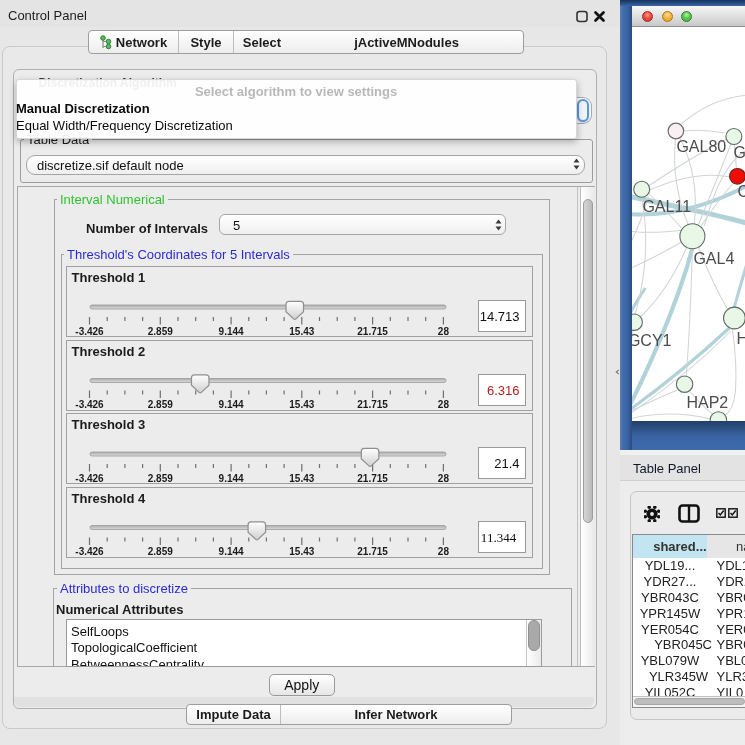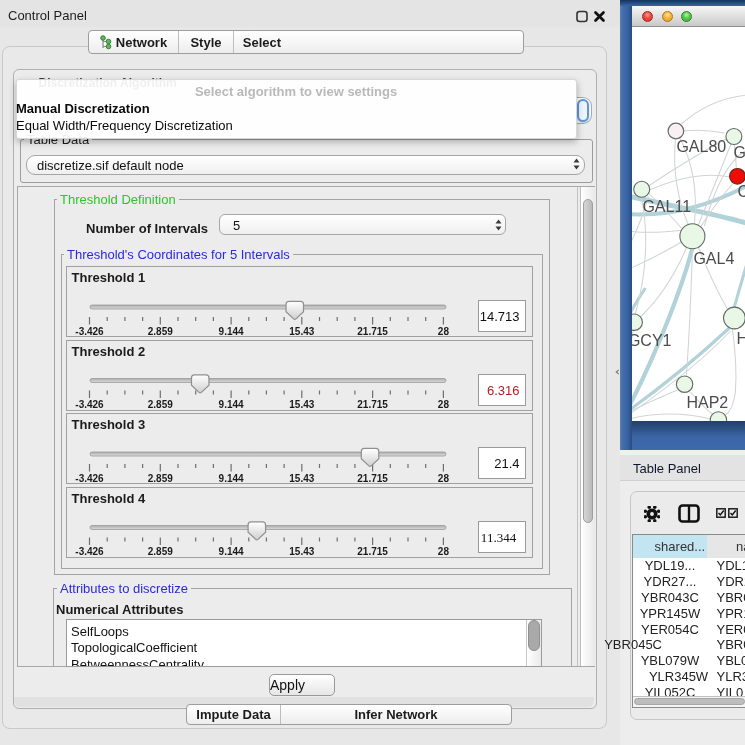--- a/index.html
+++ b/index.html
@@ -18,38 +18,39 @@
 <div style="width:90px;display:flex;align-items:center;justify-content:center;border-right:1px solid #bdbdbd;box-sizing:border-box;">
 <svg width="12" height="17" viewBox="0 0 12 17" style="margin-right:4px;">
         <path d="M3 4 L3 14 M3 7.5 L8.5 7.5 M3 12.5 L8.5 12.5" stroke="#8a8a8a" stroke-width="1.2" fill="none"></path>
         <circle cx="3" cy="4" r="2.3" fill="#5cb85c" stroke="#2c7a2c" stroke-width="0.9"></circle>
         <circle cx="8.5" cy="7.5" r="2.3" fill="#5cb85c" stroke="#2c7a2c" stroke-width="0.9"></circle>
         <circle cx="8.5" cy="12.5" r="2.3" fill="#5cb85c" stroke="#2c7a2c" stroke-width="0.9"></circle>
       </svg>
 Network</div>
 <div style="width:55px;display:flex;align-items:center;justify-content:center;border-right:1px solid #bdbdbd;box-sizing:border-box;">Style</div>
 <div style="width:56px;display:flex;align-items:center;justify-content:center;box-sizing:border-box;">Select</div>
+<div style="flex:1;display:flex;align-items:center;justify-content:center;">jActiveMNodules</div>
 </div>
 <div class="abs" style="left:38.5px;top:76px;font-size:12px;font-weight:bold;color:#3c3c3c;">Discretization Algorithm</div>
 <div class="abs" style="left:575px;top:97px;width:17px;height:27px;background:#fdfdfd;border:1px solid #a9a9a9;border-left:none;border-radius:0 9px 9px 0;box-sizing:border-box;"></div>
 <div class="abs" style="left:576.5px;top:99px;width:12px;height:23px;border:2px solid #5e97d8;border-radius:6.5px;background:#eef4fb;box-sizing:border-box;box-shadow:0 1px 2px rgba(90,140,200,0.5);"></div>
 <div class="abs" style="left:20px;top:139px;width:571px;height:42px;border:1px solid #9c9c9c;border-radius:3px;"></div>
 <div class="gl" style="left:24px;top:133px;color:#1b1b1b;">Table Data</div>
 <div class="abs" style="left:26px;top:154.5px;width:559px;height:20px;border:1px solid #a6a6a6;border-radius:9px;background:linear-gradient(#ffffff,#efefef);box-sizing:border-box;"></div>
 <div class="abs" style="left:37px;top:158px;font-size:13px;color:#111;">discretize.sif default node</div>
 <svg class="abs" style="left:572px;top:158px;" width="9" height="12" viewBox="0 0 9 12">
 <path d="M4.5 0.5 L7.5 4.5 L1.5 4.5 Z" fill="#3a3a3a"></path>
     <path d="M4.5 11.5 L7.5 7.5 L1.5 7.5 Z" fill="#3a3a3a"></path>
   </svg>
 <div class="abs" style="left:17px;top:186px;width:578px;height:481px;border:1px solid #a8a8a8;background:#ececec;box-sizing:border-box;"></div>
 <div class="abs" style="left:577px;top:187px;width:1px;height:479px;background:#c2c2c2;"></div>
 <div class="abs" style="left:580px;top:187px;width:14.5px;height:479px;background:linear-gradient(90deg,#ffffff,#e9e9e9);border-left:1px solid #bdbdbd;box-sizing:border-box;"></div>
 <div class="abs" style="left:582.5px;top:199px;width:10.5px;height:324px;border:1px solid #9d9d9d;border-radius:6px;background:linear-gradient(90deg,#d6d6d6,#b9b9b9);box-sizing:border-box;"></div>
 <div class="abs" style="left:54px;top:199px;width:494px;height:374px;border:1px solid #a3a3a3;"></div>
-<div class="gl" style="left:57px;top:192.5px;color:#2ec42e;">Threshold Definition</div>
+<div class="gl" style="left:57px;top:192.5px;color:#2ec42e;">Interval Numerical</div>
 <div class="abs" style="left:86px;top:221px;font-size:13px;font-weight:bold;color:#1b1b1b;">Number of Intervals</div>
 <div class="abs" style="left:219px;top:214px;width:287px;height:21px;border:1px solid #a6a6a6;border-radius:6px;background:linear-gradient(#ffffff,#efefef);box-sizing:border-box;"></div>
 <div class="abs" style="left:233px;top:218px;font-size:13px;color:#111;">5</div>
 <svg class="abs" style="left:494px;top:219px;" width="9" height="12" viewBox="0 0 9 12">
 <path d="M4.5 0.5 L7.5 4.5 L1.5 4.5 Z" fill="#3a3a3a"></path>
     <path d="M4.5 11.5 L7.5 7.5 L1.5 7.5 Z" fill="#3a3a3a"></path>
   </svg>
 <div class="abs" style="left:61px;top:254px;width:480px;height:313px;border:1px solid #a3a3a3;"></div>
 <div class="gl" style="left:64px;top:247.5px;color:#2b2bd6;">Threshold's Coordinates for 5 Intervals</div>
 <svg width="0" height="0" style="position:absolute;">
@@ -205,21 +206,21 @@
 <div class="abs" style="left:372.6px;top:546px;width:60px;margin-left:-30px;text-align:center;font-size:10px;font-weight:bold;color:#1a1a1a;">21.715</div>
 <div class="abs" style="left:443.4px;top:546px;width:60px;margin-left:-30px;text-align:center;font-size:10px;font-weight:bold;color:#1a1a1a;">28</div>
 <div class="abs" style="left:53px;top:588px;width:517px;height:78px;border:1px solid #a3a3a3;border-bottom:none;"></div>
 <div class="gl" style="left:57px;top:581.5px;color:#2b2bd6;">Attributes to discretize</div>
 <div class="abs" style="left:56px;top:602px;font-size:13px;font-weight:bold;color:#1b1b1b;">Numerical Attributes</div>
 <div class="abs" style="left:65.5px;top:619px;width:476px;height:48.4px;border:1px solid #9a9a9a;background:#fff;box-sizing:border-box;overflow:hidden;font-size:13px;color:#111;">
     <div style="padding:4px 0 0 4.5px;line-height:16.3px;">SelfLoops<br>TopologicalCoefficient<br>BetweennessCentrality</div>
   </div>
 <div class="abs" style="left:526px;top:620px;width:15px;height:46px;background:linear-gradient(90deg,#ffffff,#eaeaea);border-left:1px solid #c6c6c6;box-sizing:border-box;"></div>
 <div class="abs" style="left:527.5px;top:620px;width:12px;height:31px;border:1px solid #909090;border-radius:6px;background:#a9a9a9;box-sizing:border-box;"></div>
-<div class="abs" style="left:269px;top:673.5px;width:65.5px;height:22.5px;border:1px solid #9a9a9a;border-radius:5px;background:linear-gradient(#ffffff,#e6e6e6);box-sizing:border-box;font-size:14px;color:#111;line-height:21px;">Apply</div>
+<div class="abs" style="left:269px;top:673.5px;width:65.5px;height:22.5px;border:1px solid #9a9a9a;border-radius:5px;background:linear-gradient(#ffffff,#e6e6e6);box-sizing:border-box;text-align:center;font-size:14px;color:#111;line-height:21px;">Apply</div>
 <div class="abs" style="left:14px;top:697px;width:580px;height:10px;background:#e1e1e1;border-radius:0 0 6px 6px;"></div>
 <div class="abs" style="left:144px;top:703.5px;width:324px;height:19px;border:1px solid #9d9d9d;border-radius:4px;background:linear-gradient(#ffffff,#ededed);display:flex;overflow:hidden;font-size:13px;font-weight:bold;color:#1b1b1b;margin-left:42px;">
 <div style="width:94px;display:flex;align-items:center;justify-content:center;border-right:1px solid #bdbdbd;box-sizing:border-box;">Impute Data</div>
 <div style="flex:1;display:flex;align-items:center;justify-content:center;">Infer Network</div>
 </div>
 <div class="abs" style="left:15.6px;top:78.6px;width:561px;height:60px;background:rgba(255,255,255,0.92);border:1px solid rgba(175,175,175,0.5);border-radius:3px;box-sizing:border-box;box-shadow:0 3px 7px rgba(0,0,0,0.28);"></div>
 <div class="abs" style="left:15.6px;top:84px;width:561px;text-align:center;font-size:13px;font-weight:bold;color:#b9b9b9;">Select algorithm to view settings</div>
 <div class="abs" style="left:16px;top:101px;font-size:13px;font-weight:bold;color:#0a0a0a;">Manual Discretization</div>
 <div class="abs" style="left:16px;top:117.5px;font-size:13px;color:#0a0a0a;">Equal Width/Frequency Discretization</div>
 <svg class="abs" style="left:615px;top:369px;" width="5" height="6" viewBox="0 0 5 6">
@@ -306,33 +307,33 @@
   </svg>
 <svg class="abs" style="left:715.5px;top:508px;" width="10" height="10" viewBox="0 0 10 10">
 <rect x="0.8" y="0.8" width="8.4" height="8.4" fill="none" stroke="#111" stroke-width="1.4"></rect>
 <path d="M2.5 5 L4.3 7 L7.7 2.5" fill="none" stroke="#111" stroke-width="1.4"></path>
   </svg>
 <svg class="abs" style="left:727.5px;top:508px;" width="10" height="10" viewBox="0 0 10 10">
 <rect x="0.8" y="0.8" width="8.4" height="8.4" fill="none" stroke="#111" stroke-width="1.4"></rect>
 <path d="M2.5 5 L4.3 7 L7.7 2.5" fill="none" stroke="#111" stroke-width="1.4"></path>
   </svg>
 <div class="abs" style="left:631.9px;top:533.8px;width:113.1px;height:173.9px;border:1px solid #8a8a8a;border-right:none;background:#fff;box-sizing:border-box;overflow:hidden;"></div>
-<div class="abs" style="left:632.9px;top:534.8px;width:95px;height:23.5px;background:#c3e5f1;border-right:1px solid #9a9a9a;box-sizing:border-box;text-align:center;font-size:13px;color:#333;line-height:23px;">shared...</div>
+<div class="abs" style="left:632.9px;top:534.8px;width:95px;height:23.5px;background:#c3e5f1;border-right:1px solid #9a9a9a;box-sizing:border-box;text-align:center;font-size:13px;color:#333;line-height:23px;font-weight:bold;">shared...</div>
 <div class="abs" style="left:707.1px;top:534.8px;width:37.9px;height:23.5px;background:#e6e6e6;box-sizing:border-box;font-size:13px;color:#333;line-height:23px;padding-left:29px;overflow:hidden;">na...</div>
 <div class="abs" style="left:632.9px;top:558.3px;width:74.2px;height:15.8px;text-align:center;font-size:13px;color:#222;line-height:15.8px;overflow:hidden;">YDL19...</div>
 <div class="abs" style="left:716.5px;top:558.3px;width:29px;height:15.8px;font-size:13px;color:#222;line-height:15.8px;overflow:hidden;white-space:nowrap;">YDL1</div>
 <div class="abs" style="left:632.9px;top:574.1px;width:74.2px;height:15.8px;text-align:center;font-size:13px;color:#222;line-height:15.8px;overflow:hidden;">YDR27...</div>
 <div class="abs" style="left:716.5px;top:574.1px;width:29px;height:15.8px;font-size:13px;color:#222;line-height:15.8px;overflow:hidden;white-space:nowrap;">YDR2</div>
 <div class="abs" style="left:632.9px;top:589.9px;width:74.2px;height:15.8px;text-align:center;font-size:13px;color:#222;line-height:15.8px;overflow:hidden;">YBR043C</div>
 <div class="abs" style="left:716.5px;top:589.9px;width:29px;height:15.8px;font-size:13px;color:#222;line-height:15.8px;overflow:hidden;white-space:nowrap;">YBR0</div>
 <div class="abs" style="left:632.9px;top:605.7px;width:74.2px;height:15.8px;text-align:center;font-size:13px;color:#222;line-height:15.8px;overflow:hidden;">YPR145W</div>
 <div class="abs" style="left:716.5px;top:605.7px;width:29px;height:15.8px;font-size:13px;color:#222;line-height:15.8px;overflow:hidden;white-space:nowrap;">YPR1</div>
 <div class="abs" style="left:632.9px;top:621.5px;width:74.2px;height:15.8px;text-align:center;font-size:13px;color:#222;line-height:15.8px;overflow:hidden;">YER054C</div>
 <div class="abs" style="left:716.5px;top:621.5px;width:29px;height:15.8px;font-size:13px;color:#222;line-height:15.8px;overflow:hidden;white-space:nowrap;">YER0</div>
-<div class="abs" style="left:596px;top:637.3px;width:74.2px;height:15.8px;text-align:center;font-size:13px;color:#222;line-height:15.8px;overflow:hidden;">YBR045C</div>
+<div class="abs" style="left:646px;top:637.3px;width:74.2px;height:15.8px;text-align:center;font-size:13px;color:#222;line-height:15.8px;overflow:hidden;">YBR045C</div>
 <div class="abs" style="left:716.5px;top:637.3px;width:29px;height:15.8px;font-size:13px;color:#222;line-height:15.8px;overflow:hidden;white-space:nowrap;">YBR0</div>
 <div class="abs" style="left:632.9px;top:653.1px;width:74.2px;height:15.8px;text-align:center;font-size:13px;color:#222;line-height:15.8px;overflow:hidden;">YBL079W</div>
 <div class="abs" style="left:716.5px;top:653.1px;width:29px;height:15.8px;font-size:13px;color:#222;line-height:15.8px;overflow:hidden;white-space:nowrap;">YBL0</div>
 <div class="abs" style="left:632.9px;top:668.9px;width:74.2px;height:15.8px;text-align:left;font-size:13px;color:#222;line-height:15.8px;overflow:hidden;padding-left:16px;">YLR345W</div>
 <div class="abs" style="left:716.5px;top:668.9px;width:29px;height:15.8px;font-size:13px;color:#222;line-height:15.8px;overflow:hidden;white-space:nowrap;">YLR3</div>
 <div class="abs" style="left:632.9px;top:684.7px;width:74.2px;height:15.8px;text-align:center;font-size:13px;color:#222;line-height:15.8px;overflow:hidden;">YIL052C</div>
 <div class="abs" style="left:716.5px;top:684.7px;width:29px;height:15.8px;font-size:13px;color:#222;line-height:15.8px;overflow:hidden;white-space:nowrap;">YIL0</div>
 <div class="abs" style="left:632.9px;top:695.5px;width:112.1px;height:11.2px;background:#f4f4f4;border-top:1px solid #c0c0c0;box-sizing:border-box;"></div>
 <div class="abs" style="left:634px;top:697.5px;width:111px;height:7.5px;border-radius:4px;background:#bdbdbd;border:1px solid #a5a5a5;box-sizing:border-box;"></div>
 </body></html>

